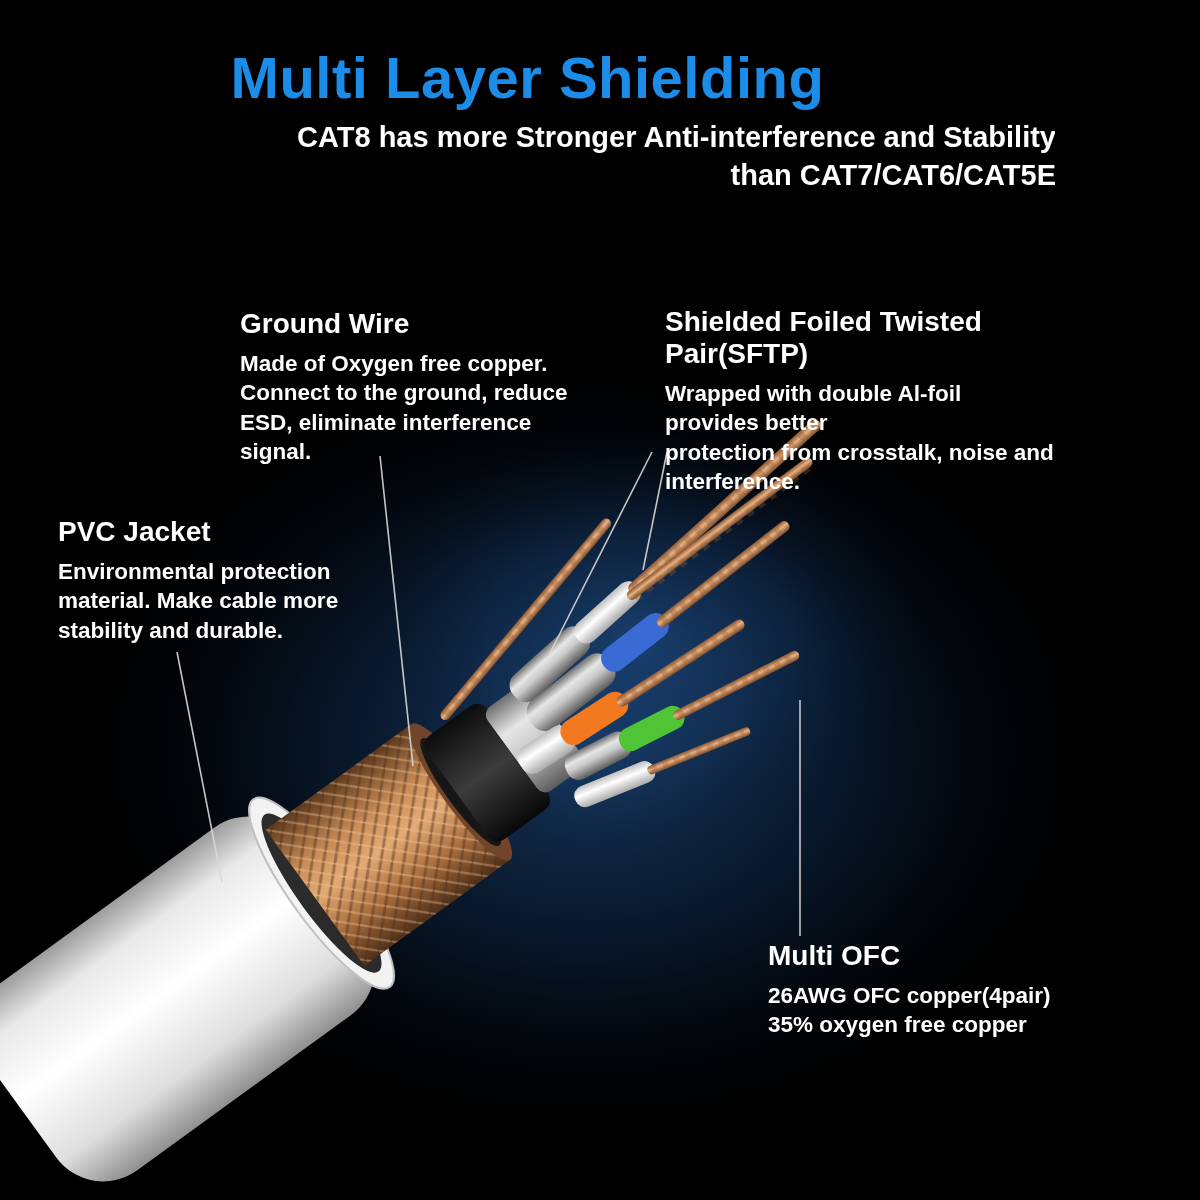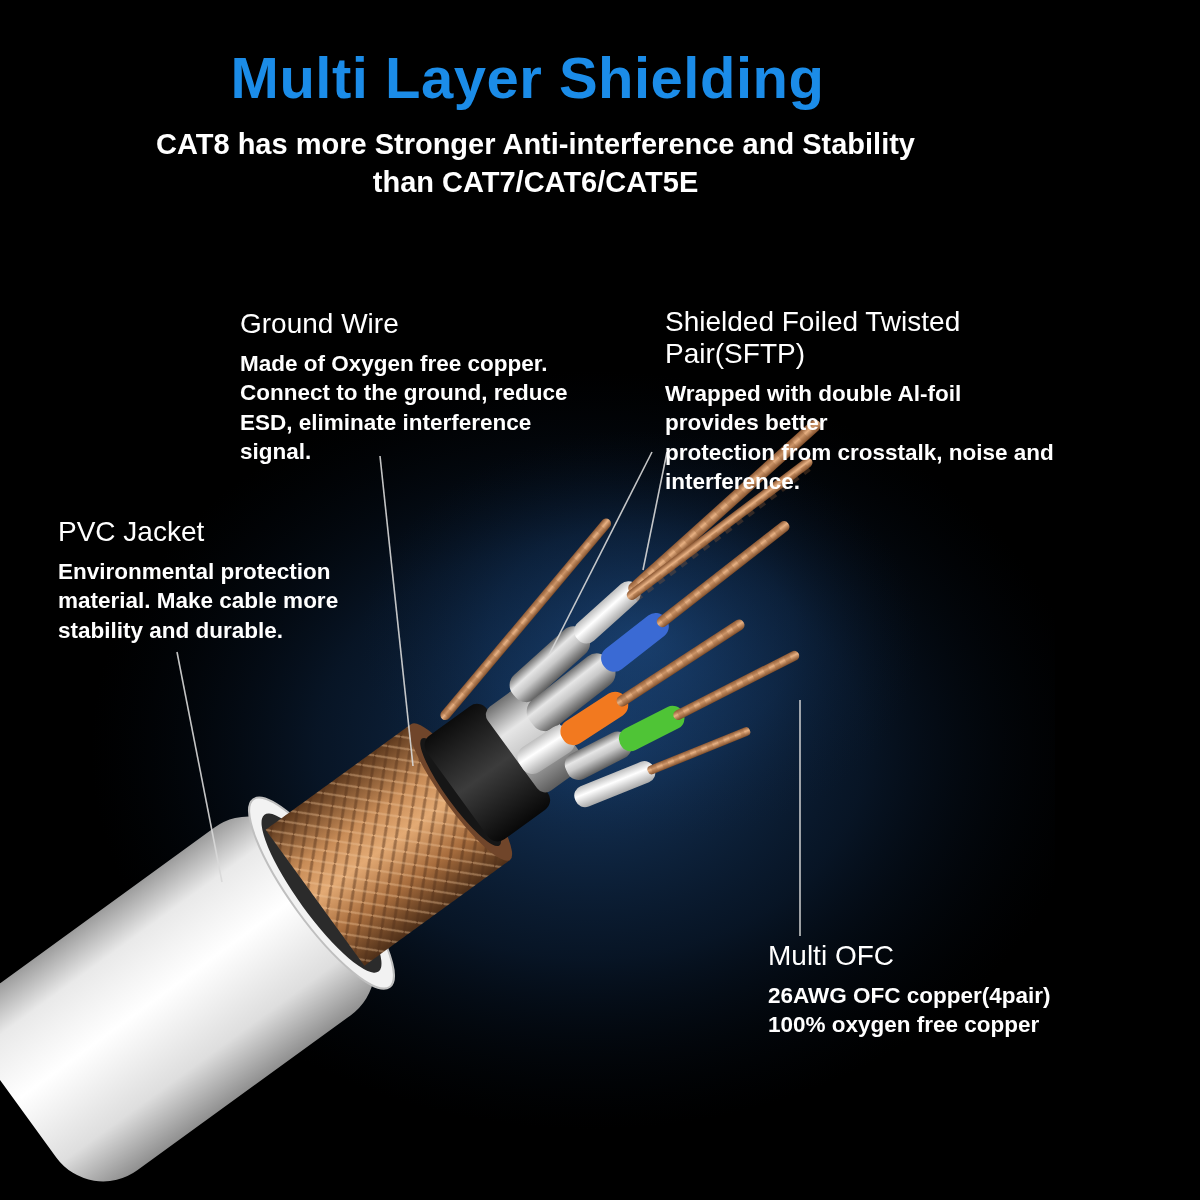--- a/index.html
+++ b/index.html
@@ -1,24 +1,24 @@
 <!DOCTYPE html>
 <html><head>
 <meta charset="utf-8">
 <style>
   html,body{margin:0;padding:0;background:#000;}
   .page{position:relative;width:1055px;height:1200px;background:#000;overflow:hidden;
         font-family:"Liberation Sans",sans-serif;color:#fff;}
   .art{position:absolute;left:0;top:0;width:1200px;height:1200px;}
   .title{position:absolute;top:44px;left:0;width:100%;text-align:center;margin:0;
          font-size:58px;font-weight:bold;color:#1b8ce8;letter-spacing:.5px;}
-  .subtitle{position:absolute;top:118px;left:0;width:100%;text-align:center;margin:8px;
+  .subtitle{position:absolute;top:118px;left:0;width:100%;text-align:right;margin:1px;
             font-size:29px;font-weight:bold;line-height:1.3;white-space:pre-line;color:#fff;}
   .callout{position:absolute;}
-  .callout h2{margin:0 0 9px 0;font-size:28px;font-weight:normal;color:#fff;}
+  .callout h2{margin:0 0 9px 0;font-size:28px;font-weight:bold;color:#fff;}
   .callout p{margin:0;font-size:22.5px;line-height:1.3;white-space:pre-line;color:#fff;font-weight:bold;}
   .ground-wire{left:240px;top:308px;}
   .sftp{left:665px;top:306px;}
   .pvc{left:58px;top:516px;}
   .ofc{left:768px;top:940px;}
 </style>
 </head>
 <body>
 
 <div class="page">
@@ -163,16 +163,16 @@
   <div class="callout sftp">
     <h2>Shielded Foiled Twisted Pair(SFTP)</h2>
     <p>Wrapped with double Al-foil provides better
 protection from crosstalk, noise and
 interference.</p>
   </div>
 
   <div class="callout ofc">
     <h2>Multi OFC</h2>
     <p>26AWG OFC copper(4pair)
-100% oxygen free copper</p>
+35% oxygen free copper</p>
   </div>
 
 </div>
 
 </body></html>

